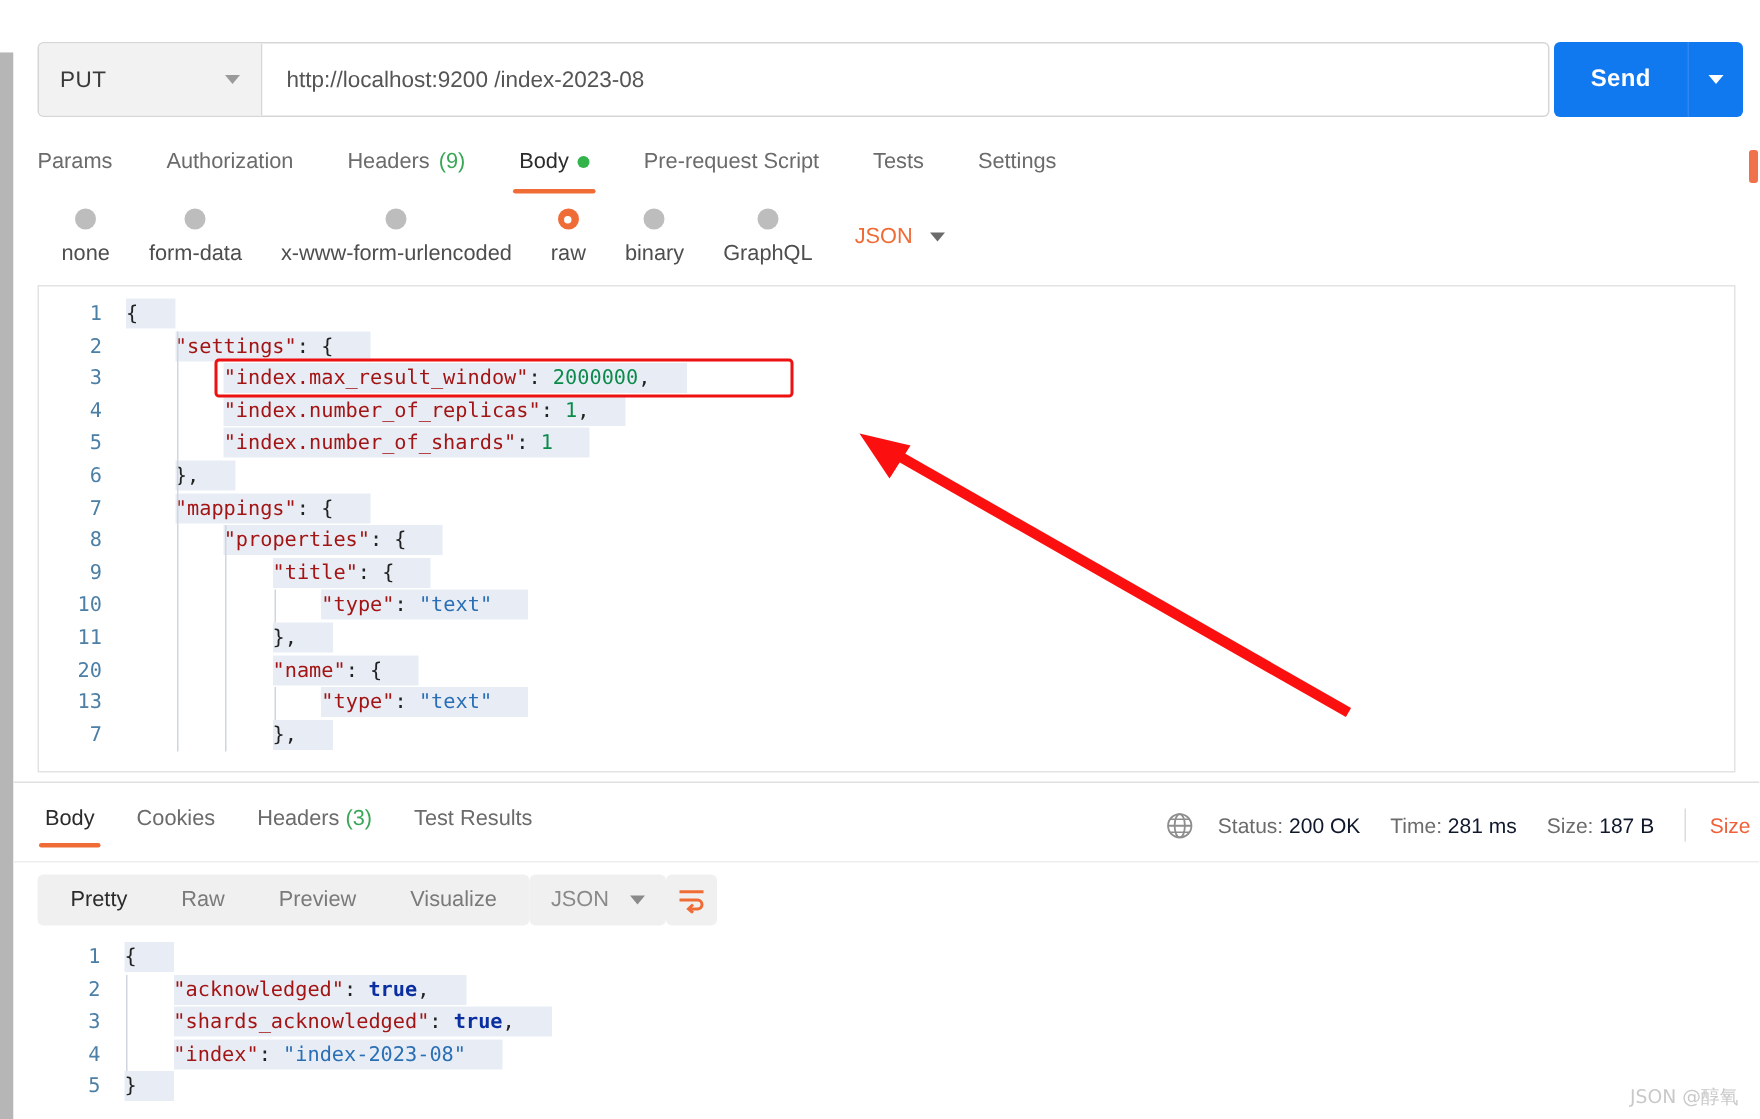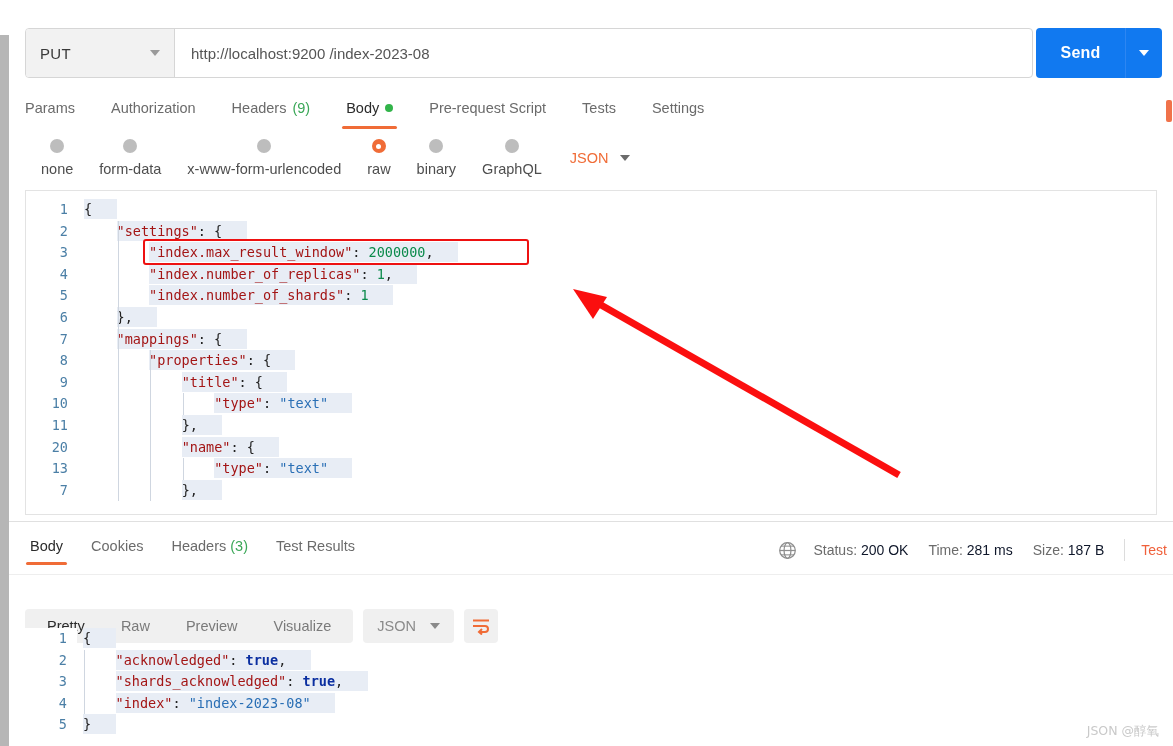--- a/index.html
+++ b/index.html
@@ -158,21 +158,21 @@
   }
   #globe-icon{margin-right:16px;display:flex;align-items:center;}
   .meta-item{margin-right:20px;white-space:nowrap;}
   .meta-item .val{color:#0f172a;}
   #meta-sep{width:1px;height:22px;background:#dcdcdc;margin-right:16px;}
   #save-response{color:#f0603a;cursor:pointer;white-space:nowrap;}
 
   #resp-divider2{position:absolute;left:0;top:574px;width:1164px;height:1px;background:#eeeeee;}
 
   
-  #resp-toolbar{position:absolute;left:16px;top:608px;height:36px;display:flex;align-items:center;gap:10px;}
+  #resp-toolbar{position:absolute;left:16px;top:582px;height:36px;display:flex;align-items:center;}
   #view-modes{
     display:flex;align-items:center;background:#f0f0f0;border-radius:4px;height:34px;padding:0 4px;
   }
   .vmode{padding:0 18px;font-size:14.5px;color:#7a7a7a;cursor:pointer;line-height:34px;}
   .vmode.active{color:#2b2b2b;}
   #format-select{
     display:flex;align-items:center;gap:14px;background:#f0f0f0;border-radius:4px;
     height:34px;padding:0 14px;color:#8a8a8a;font-size:14.5px;cursor:pointer;
   }
   #format-select .caret{border-top-color:#8a8a8a;}
@@ -347,21 +347,21 @@
         <ellipse cx="10" cy="10" rx="3.6" ry="8.2" fill="none" stroke="#8e8e8e" stroke-width="1.3"></ellipse>
         <line x1="1.8" y1="10" x2="18.2" y2="10" stroke="#8e8e8e" stroke-width="1.3"></line>
         <line x1="3.2" y1="5.4" x2="16.8" y2="5.4" stroke="#8e8e8e" stroke-width="1.1"></line>
         <line x1="3.2" y1="14.6" x2="16.8" y2="14.6" stroke="#8e8e8e" stroke-width="1.1"></line>
       </svg>
     </span>
     <span class="meta-item"><span>Status:</span> <span class="val">200 OK</span></span>
     <span class="meta-item"><span>Time:</span> <span class="val">281 ms</span></span>
     <span class="meta-item"><span>Size:</span> <span class="val">187 B</span></span>
     <span id="meta-sep"></span>
-    <span id="save-response">Test</span>
+    <span id="save-response">Size</span>
   </div>
 
   <div id="resp-divider2"></div>
 
   <div id="resp-toolbar">
     <div id="view-modes">
         <div class="vmode active">Pretty</div>
         <div class="vmode">Raw</div>
         <div class="vmode">Preview</div>
         <div class="vmode">Visualize</div>

